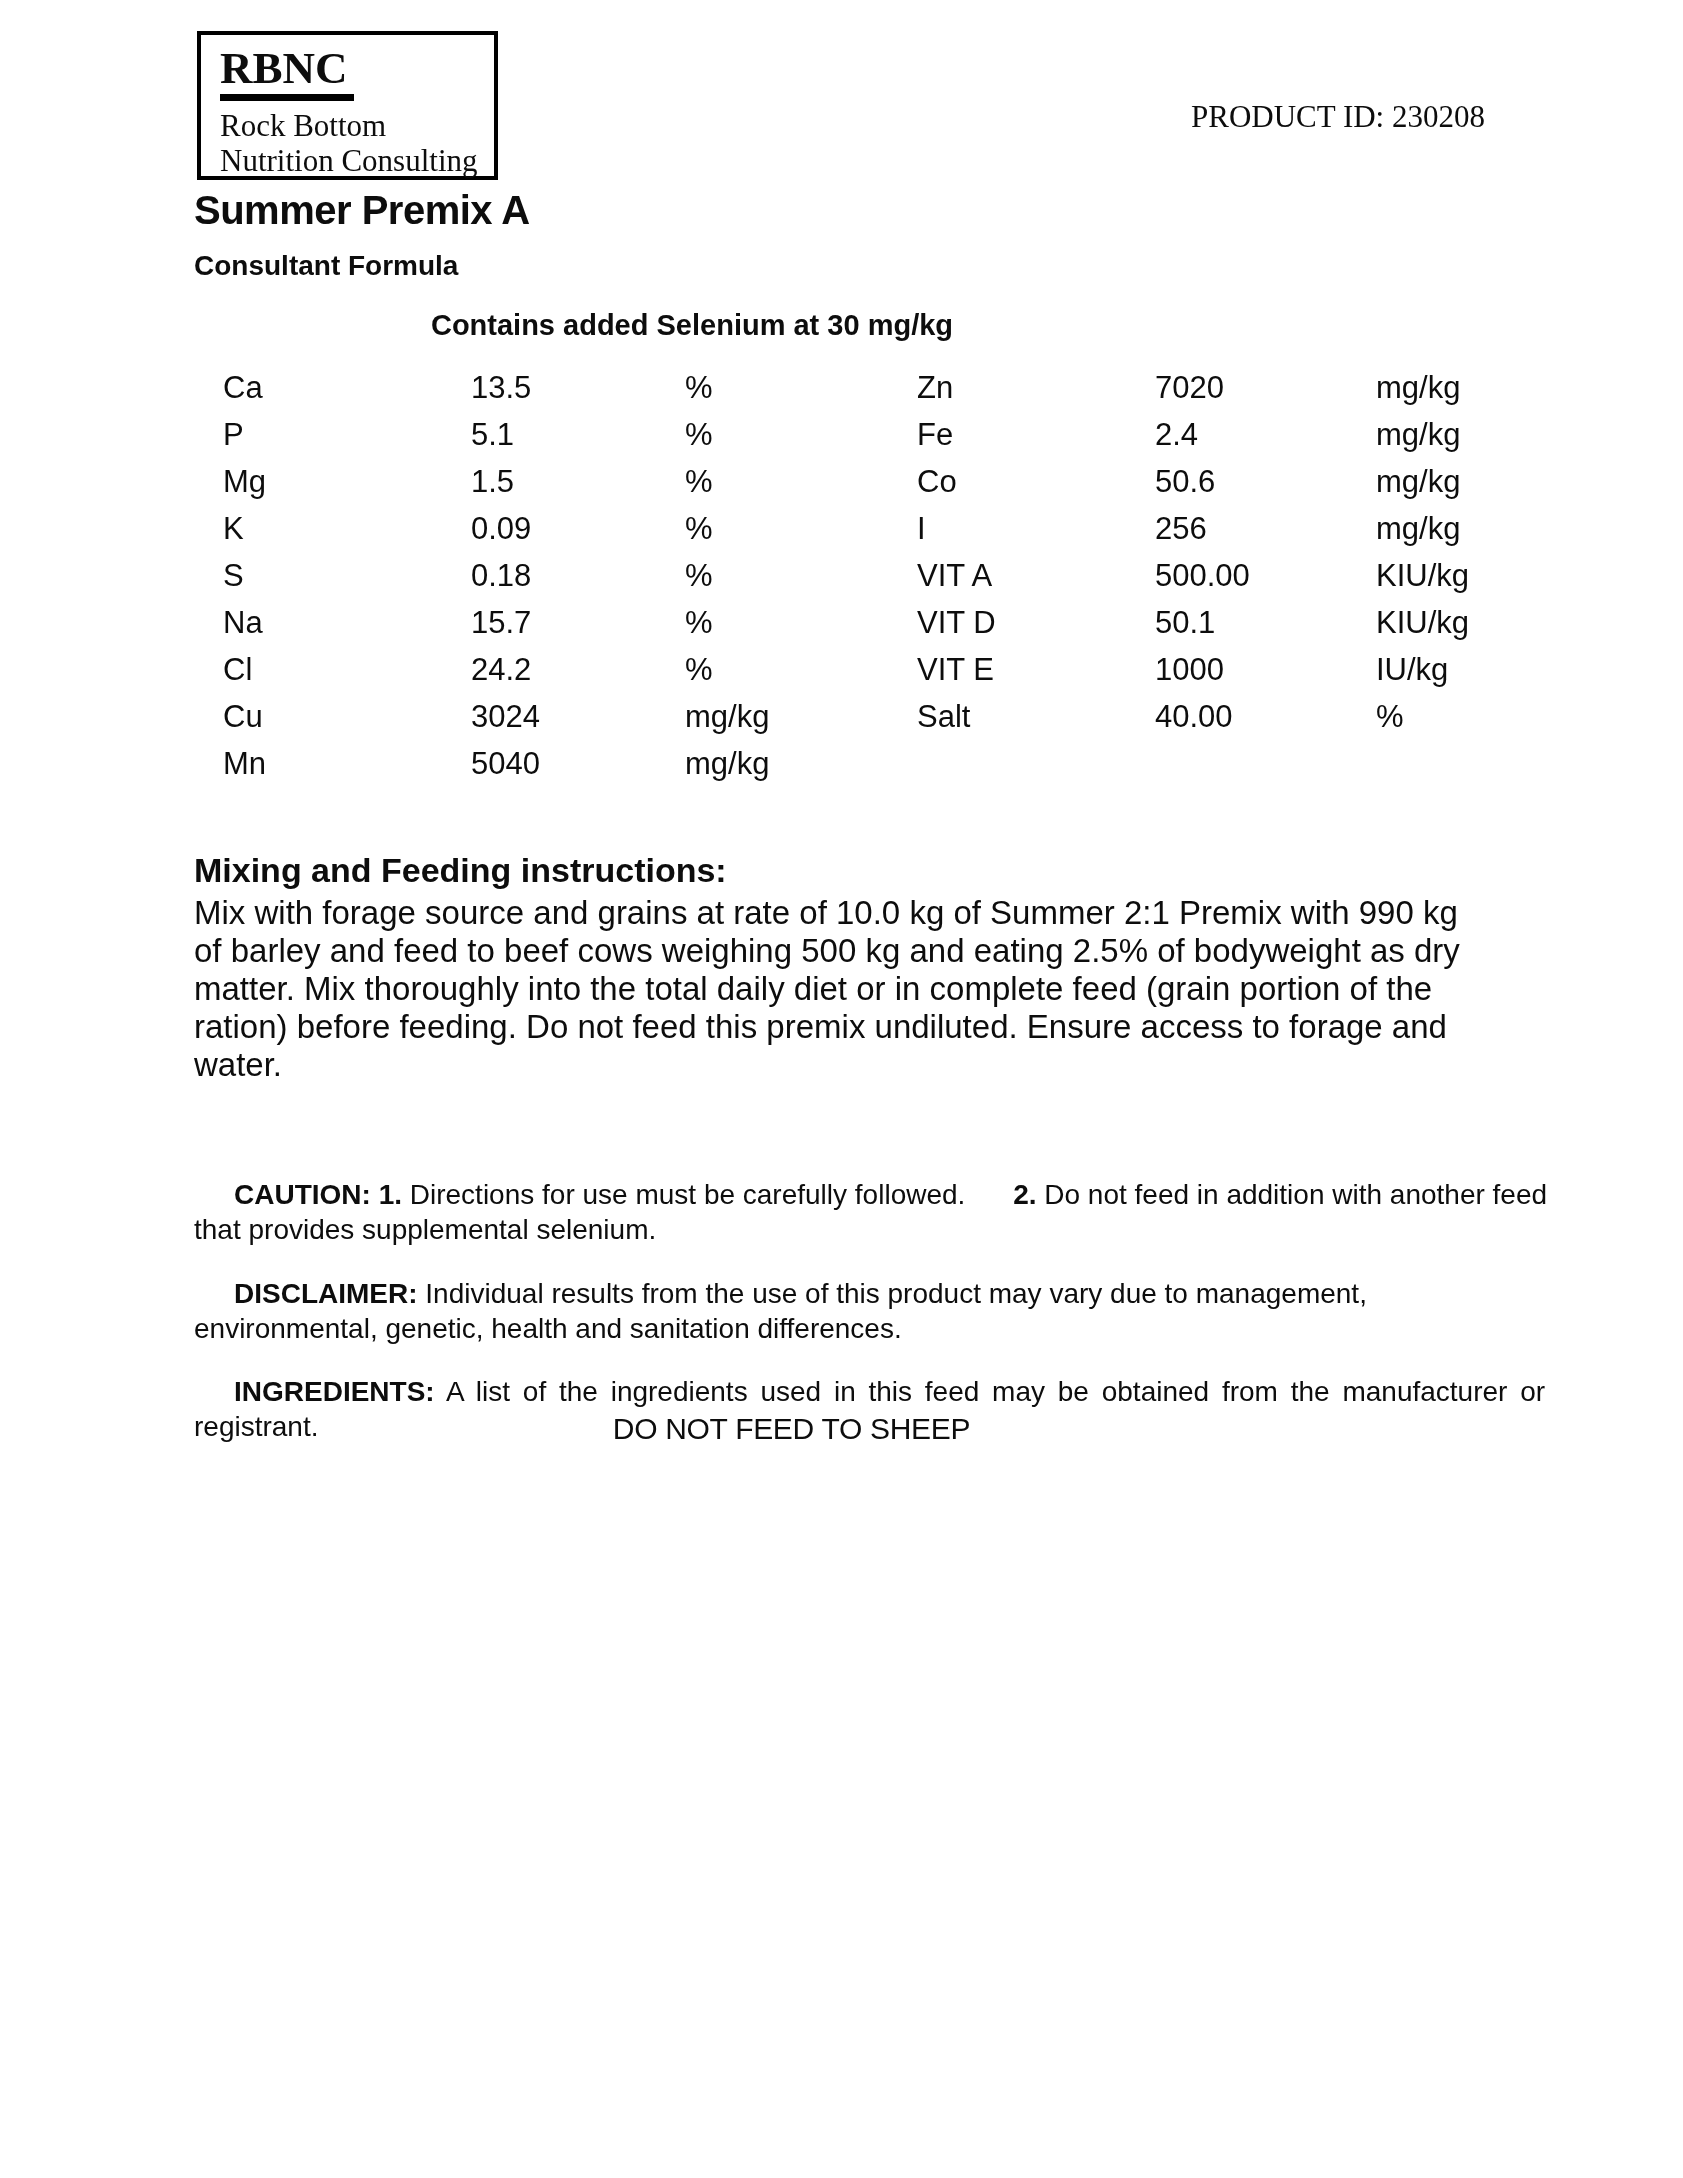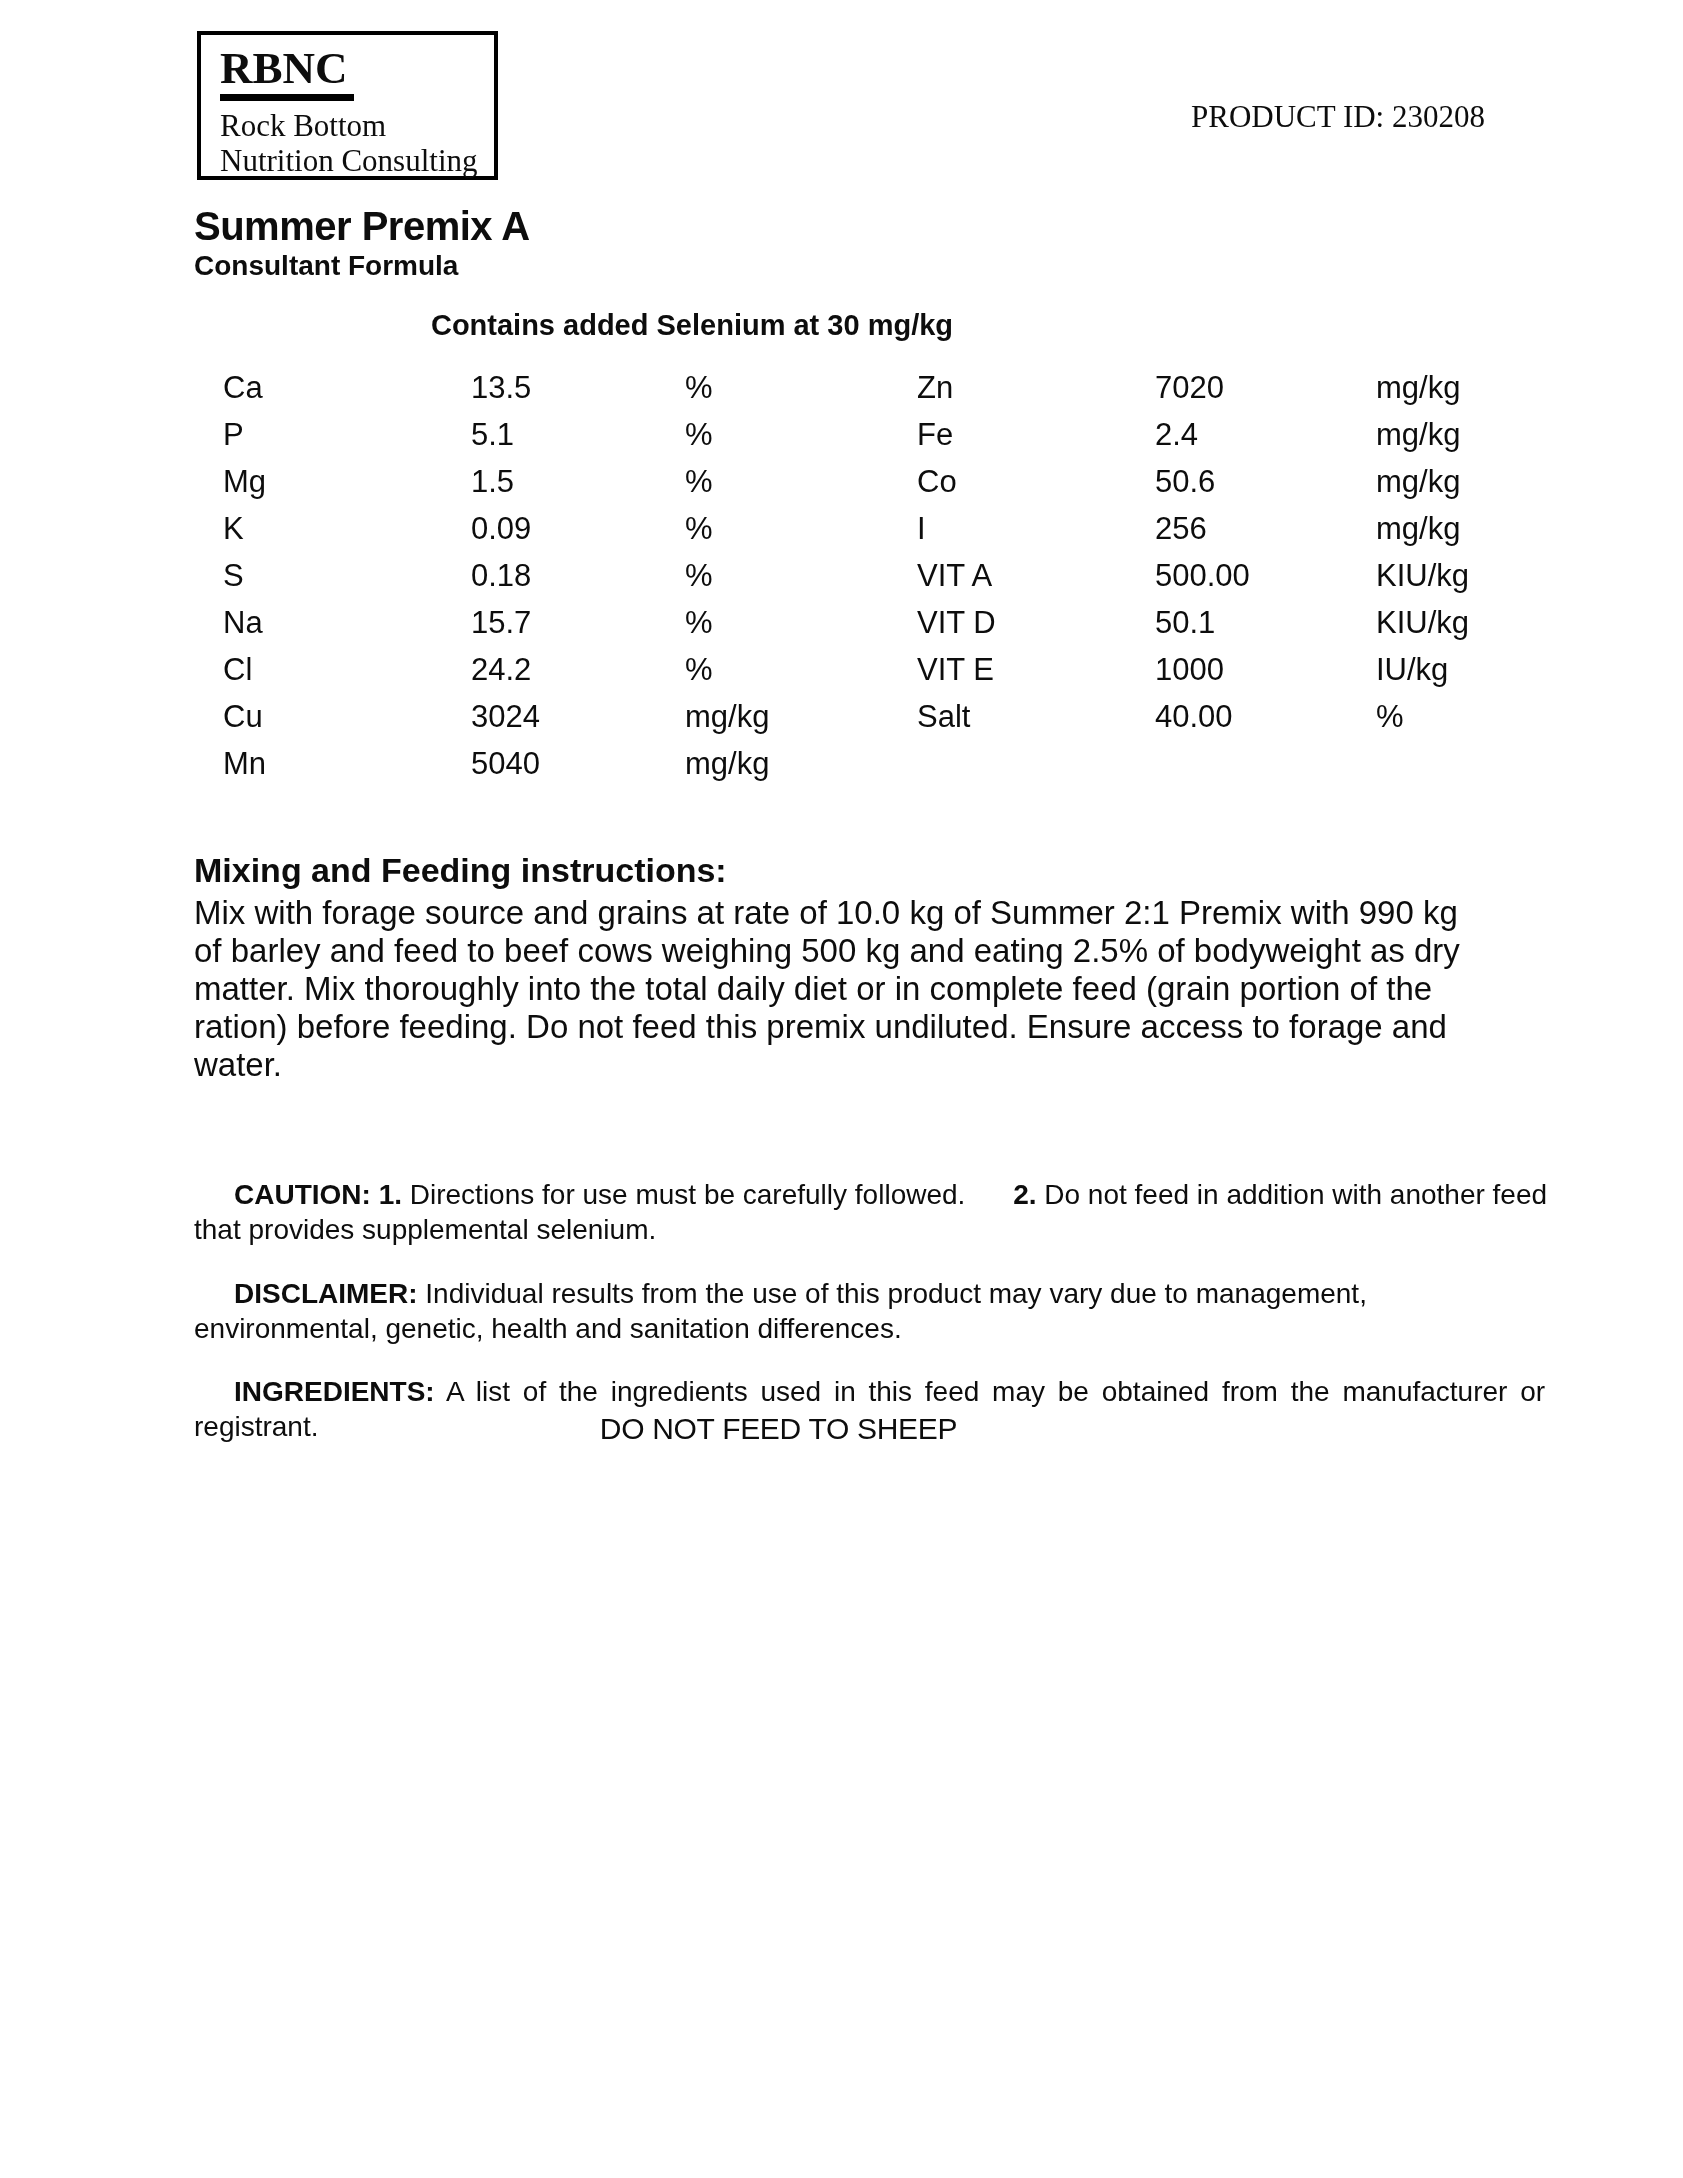--- a/index.html
+++ b/index.html
@@ -23,21 +23,21 @@
     font-family:"Liberation Serif", serif; font-size:31px; line-height:1.13;
     margin-top:7px;
   }
 
   .product-id {
     position:absolute; top:99px; right:198px;
     font-family:"Liberation Serif", serif; font-size:31px;
   }
 
   .page-title {
-    position:absolute; left:194px; top:204px;
+    position:absolute; left:194px; top:188px;
     font-weight:bold; font-size:40px; letter-spacing:-0.5px;
   }
   .page-subtitle {
     position:absolute; left:194px; top:250px;
     font-weight:bold; font-size:28px;
   }
   .selenium-note {
     position:absolute; left:0; top:309px; width:1384px;
     text-align:center; font-weight:bold; font-size:29px;
   }
@@ -64,21 +64,21 @@
   }
   .para {
     position:absolute; left:194px; width:1426px;
     font-size:28px; line-height:35px; white-space:pre-wrap;
   }
   .para b { font-weight:bold;margin-left:40px; }
   .para-caution    { top:1149px; }
   .para-disclaimer { top:1248px; }
   .para-ingredients{ top:1346px; word-spacing:5px; }
   .sheep-warning {
-    position:absolute; left:3px; top:1412px; width:1551px;
+    position:absolute; left:16px; top:1412px; width:1551px;
     text-align:center; font-size:30px; letter-spacing:-0.3px;
   }
 </style>
 </head>
 <body>
 
 <div class="logo-box">
   <div>
     <span class="logo-acronym">RBNC</span>
   </div>

